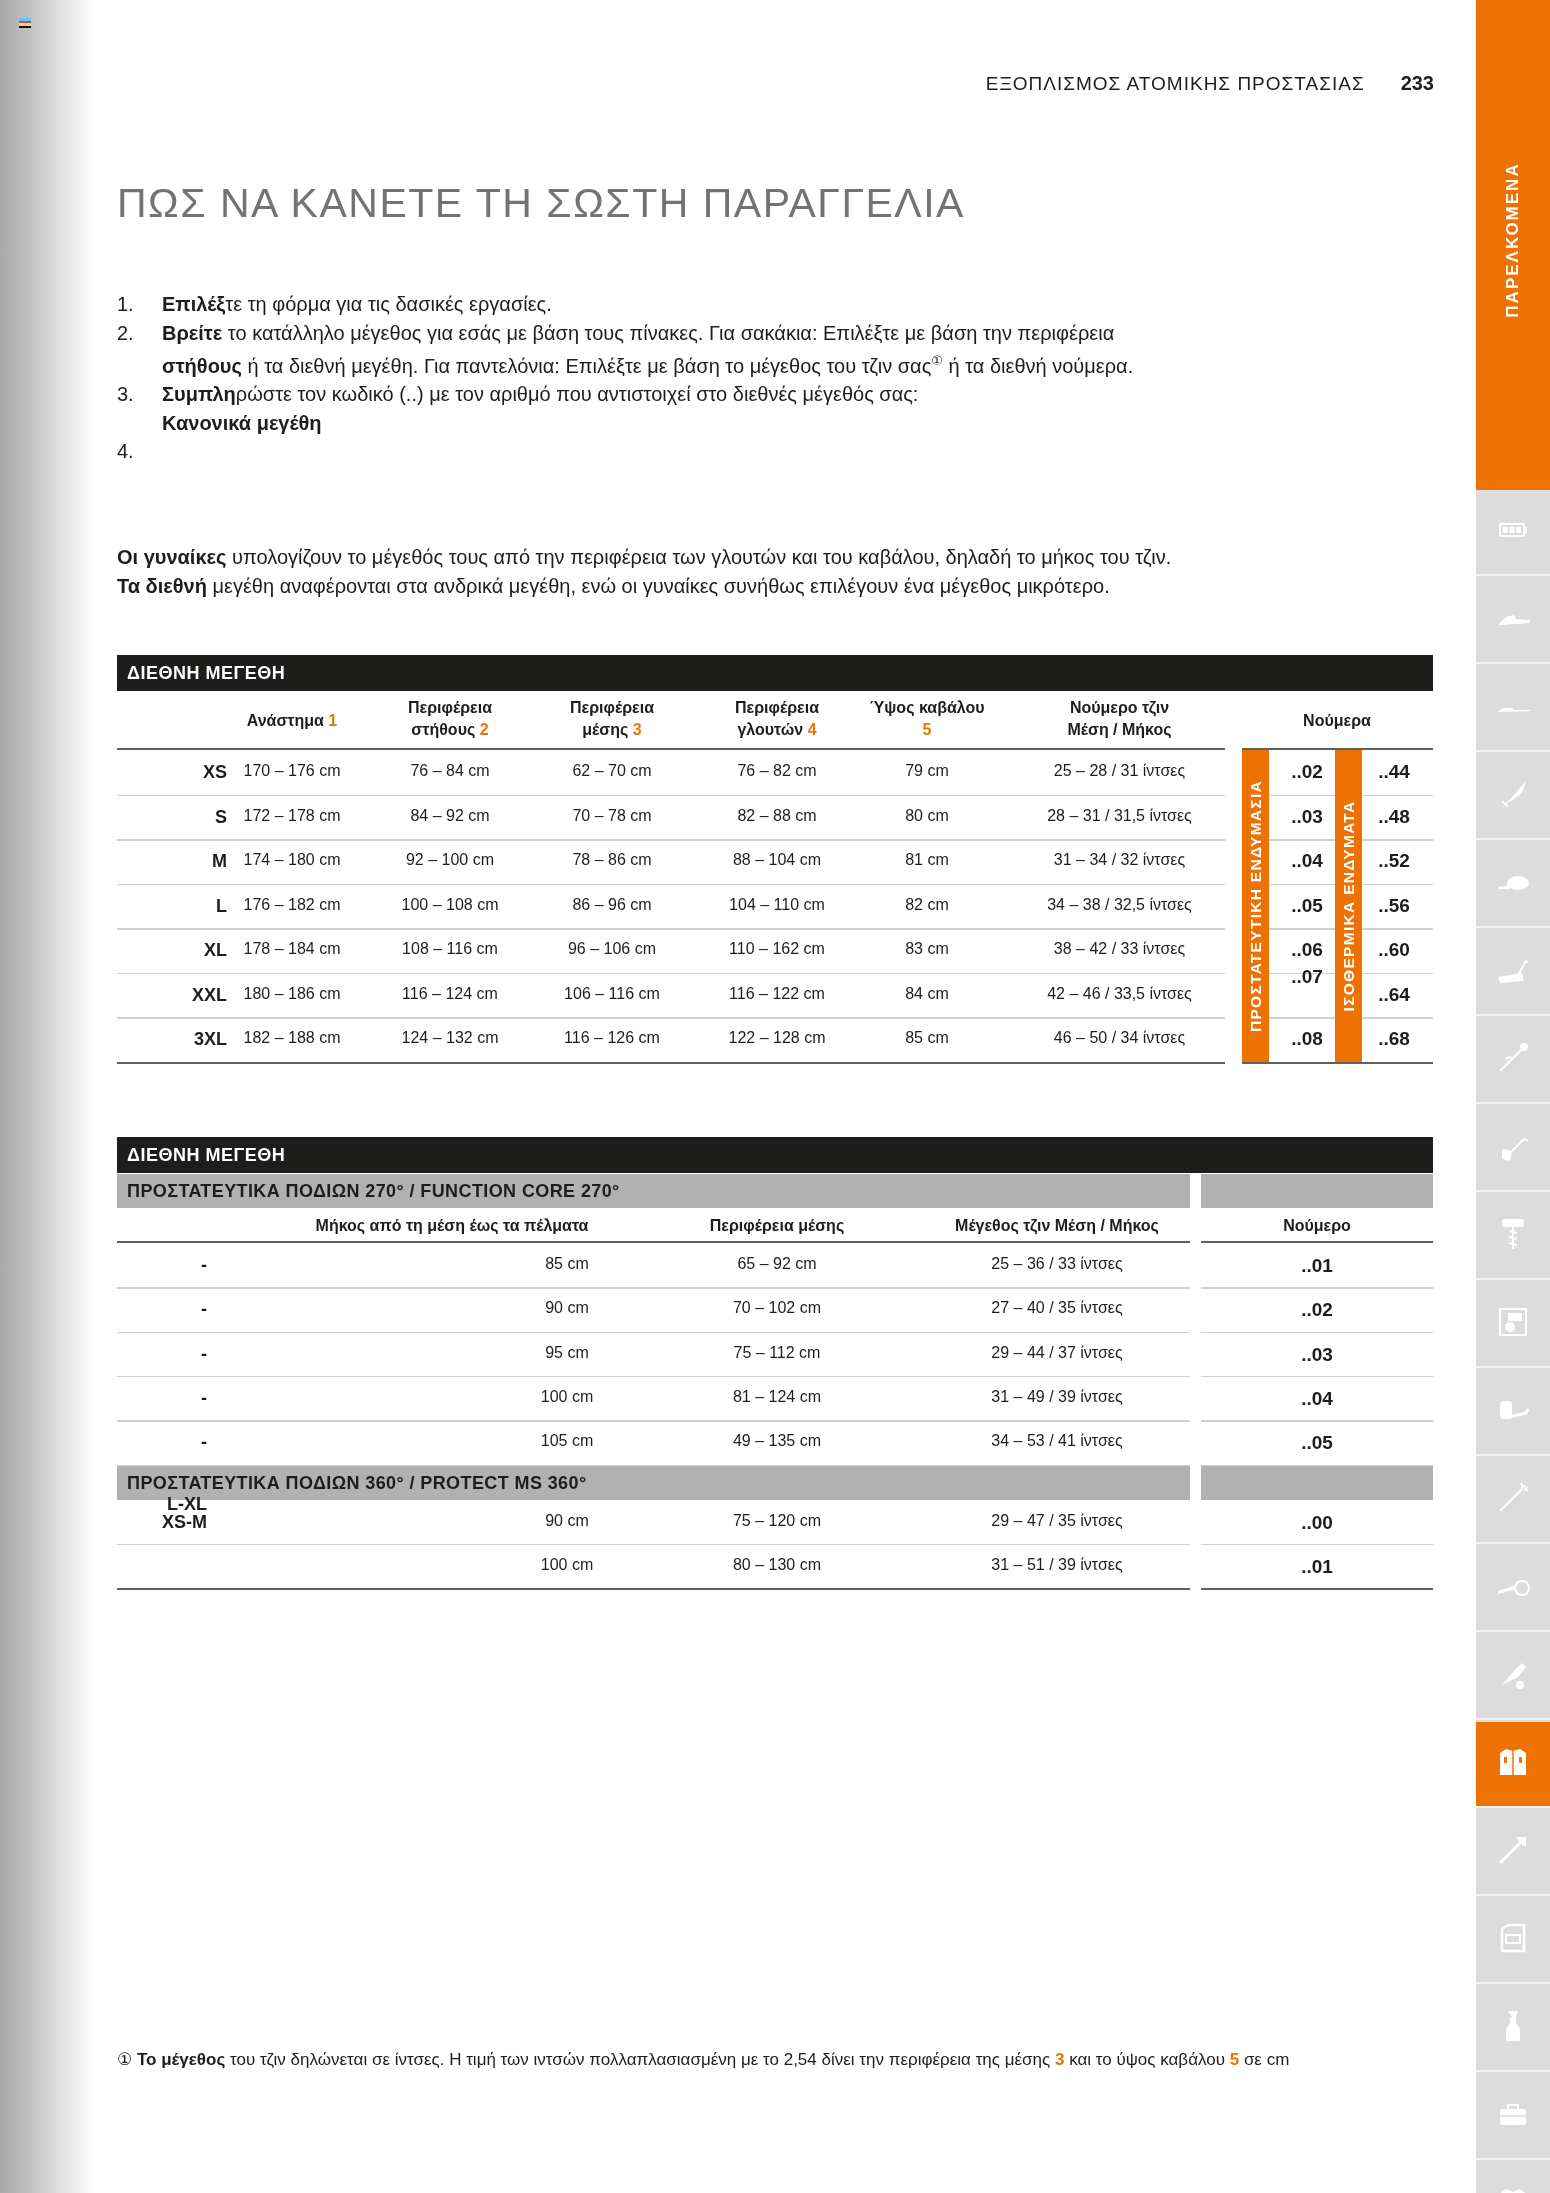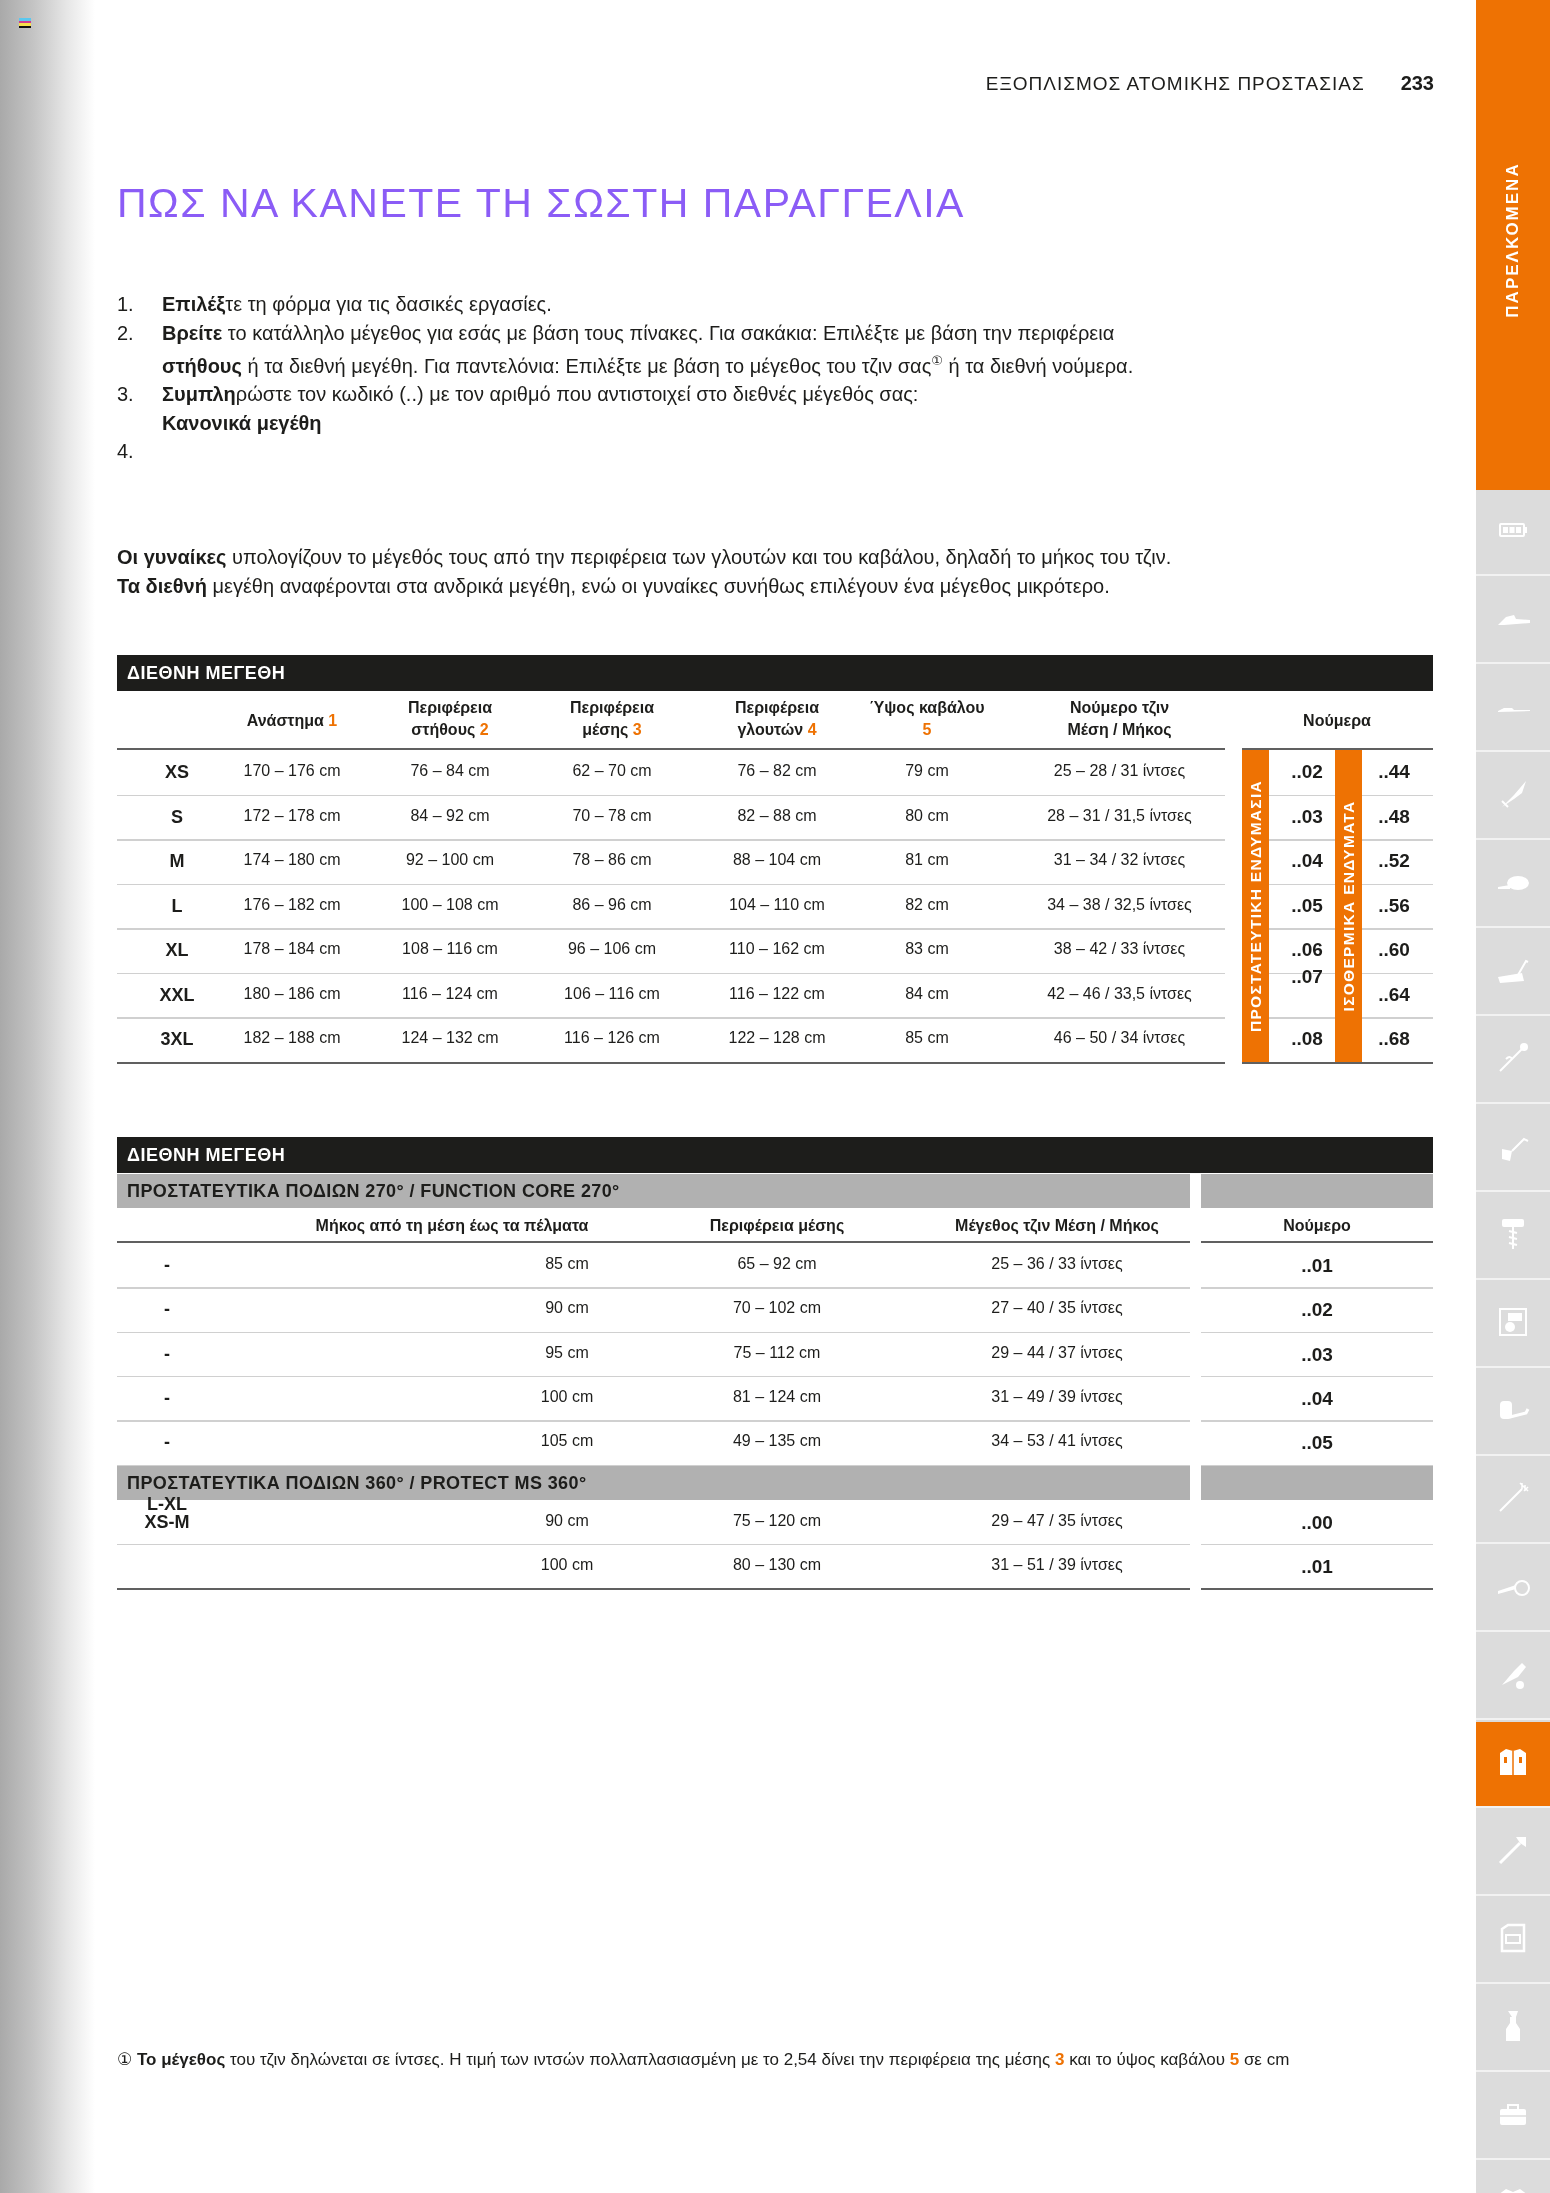--- a/index.html
+++ b/index.html
@@ -19,39 +19,39 @@
   .side-tab { position: absolute; left: 0; width: 74px; height: 86px; background: #dcdcdc;
     border-bottom: 2px solid #f2f2f2; display: flex; align-items: center; justify-content: center; }
   .side-tab.active { background: #ee7203; }
   .side-tab svg { width: 42px; height: 42px; }
 
   
   .running-head { position: absolute; right: 116px; top: 72px; display: flex; align-items: baseline; gap: 36px; }
   .running-head .section { font-size: 19px; letter-spacing: 1px; color: #1d1d1b; }
   .running-head .pnum { font-size: 20px; font-weight: bold; }
 
-  .page-title { position: absolute; left: 117px; top: 180px; font-size: 41px; font-weight: normal; letter-spacing: 1.5px; color: #8b5cf6; }
+  .page-title { position: absolute; left: 117px; top: 180px; font-size: 41px; font-weight: normal; letter-spacing: 1.5px; color: #737373; }
 
   .steps { position: absolute; left: 117px; top: 290px; width: 1240px; font-size: 20px; line-height: 28.5px; }
   .step { display: flex; }
   .step .num { width: 45px; flex: none; }
   .step .body b { font-weight: bold; }
   .sup { font-size: 13px; vertical-align: super; }
 
   .women-note { position: absolute; left: 117px; top: 543px; width: 1300px; font-size: 20px; line-height: 28.5px; }
 
   
   .tbl-bar { position: absolute; left: 117px; width: 1316px; height: 36px; background: #1d1d1b; color: #fff;
     font-weight: bold; font-size: 18px; letter-spacing: 0.5px; padding: 8px 10px; }
   .hdr-cell { position: absolute; text-align: center; font-weight: bold; font-size: 16px; line-height: 22px; color: #1d1d1b; }
   .hl { color: #ee7203; }
   .hrule { position: absolute; height: 2px; background: #606060; }
   .rrule { position: absolute; height: 1.5px; background: #d0d0d0; }
   .cell { position: absolute; font-size: 16px; text-align: center; color: #1d1d1b; }
-  .cell.size { text-align: center; font-weight: bold; font-size: 18px; }
+  .cell.size { text-align: right; font-weight: bold; font-size: 18px; }
   .cell.code { font-weight: bold; font-size: 19px; }
   .vband { position: absolute; width: 27px; background: #ee7203; }
   .vband span { position: absolute; left: 50%; top: 50%; transform: translate(-50%,-50%) rotate(-90deg);
     white-space: nowrap; color: #fff; font-weight: bold; font-size: 15.5px; letter-spacing: 1.3px; }
   .grey-bar { position: absolute; height: 34px; background: #b1b1b1; font-weight: bold; font-size: 18px; letter-spacing: 0.4px;
     padding: 7px 10px; color: #1d1d1b; }
 
   .footnote { position: absolute; left: 117px; top: 2049px; font-size: 17px; color: #1d1d1b; }
   .footnote b { font-weight: bold; }
 </style>

